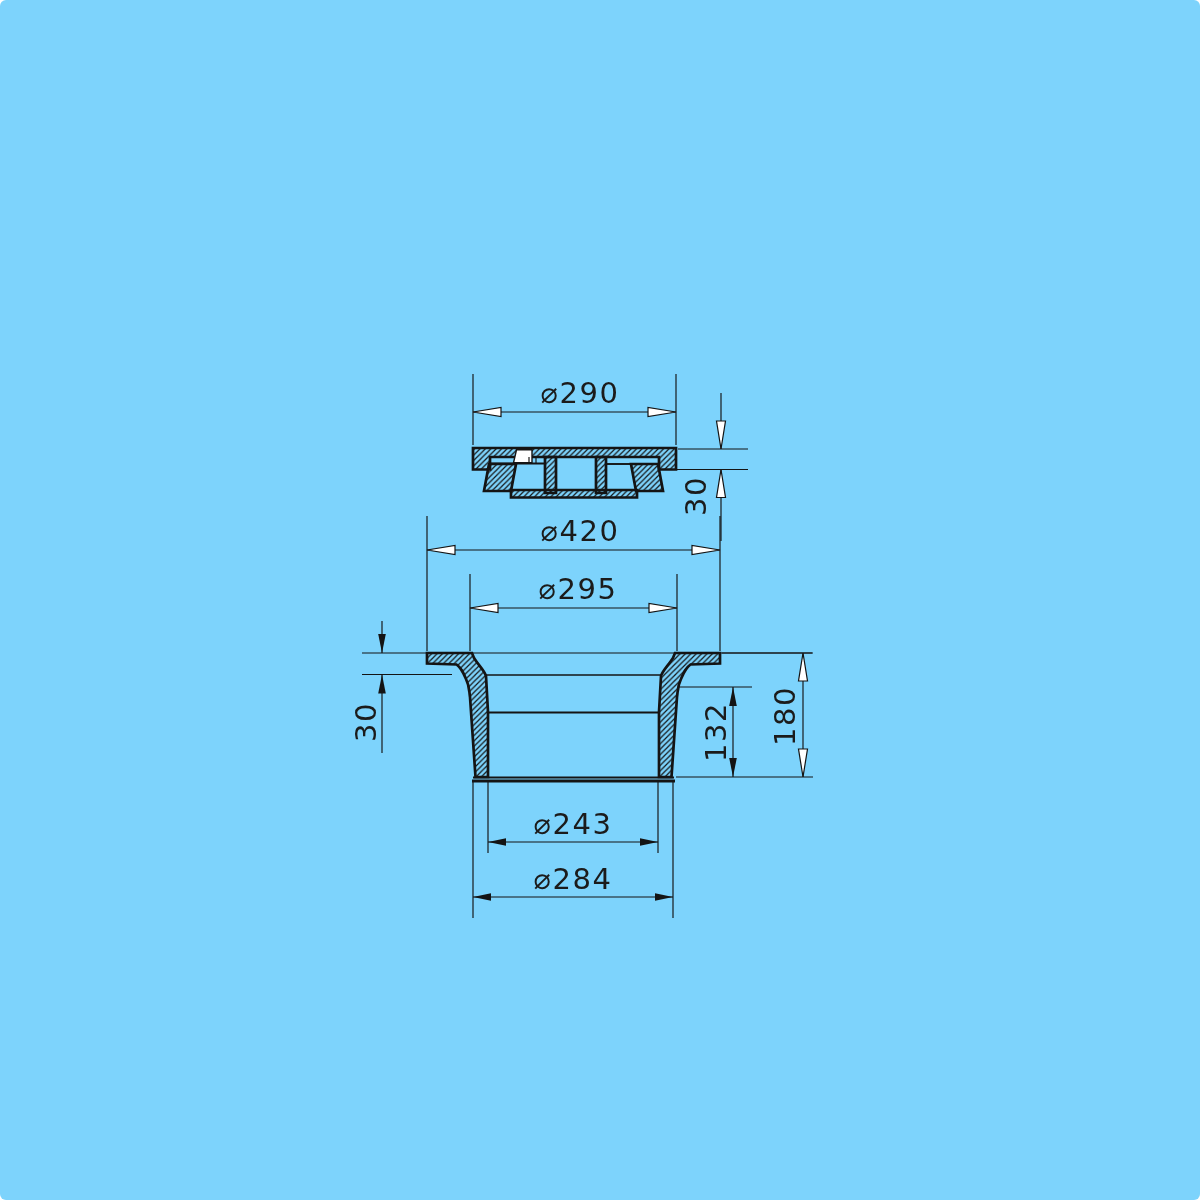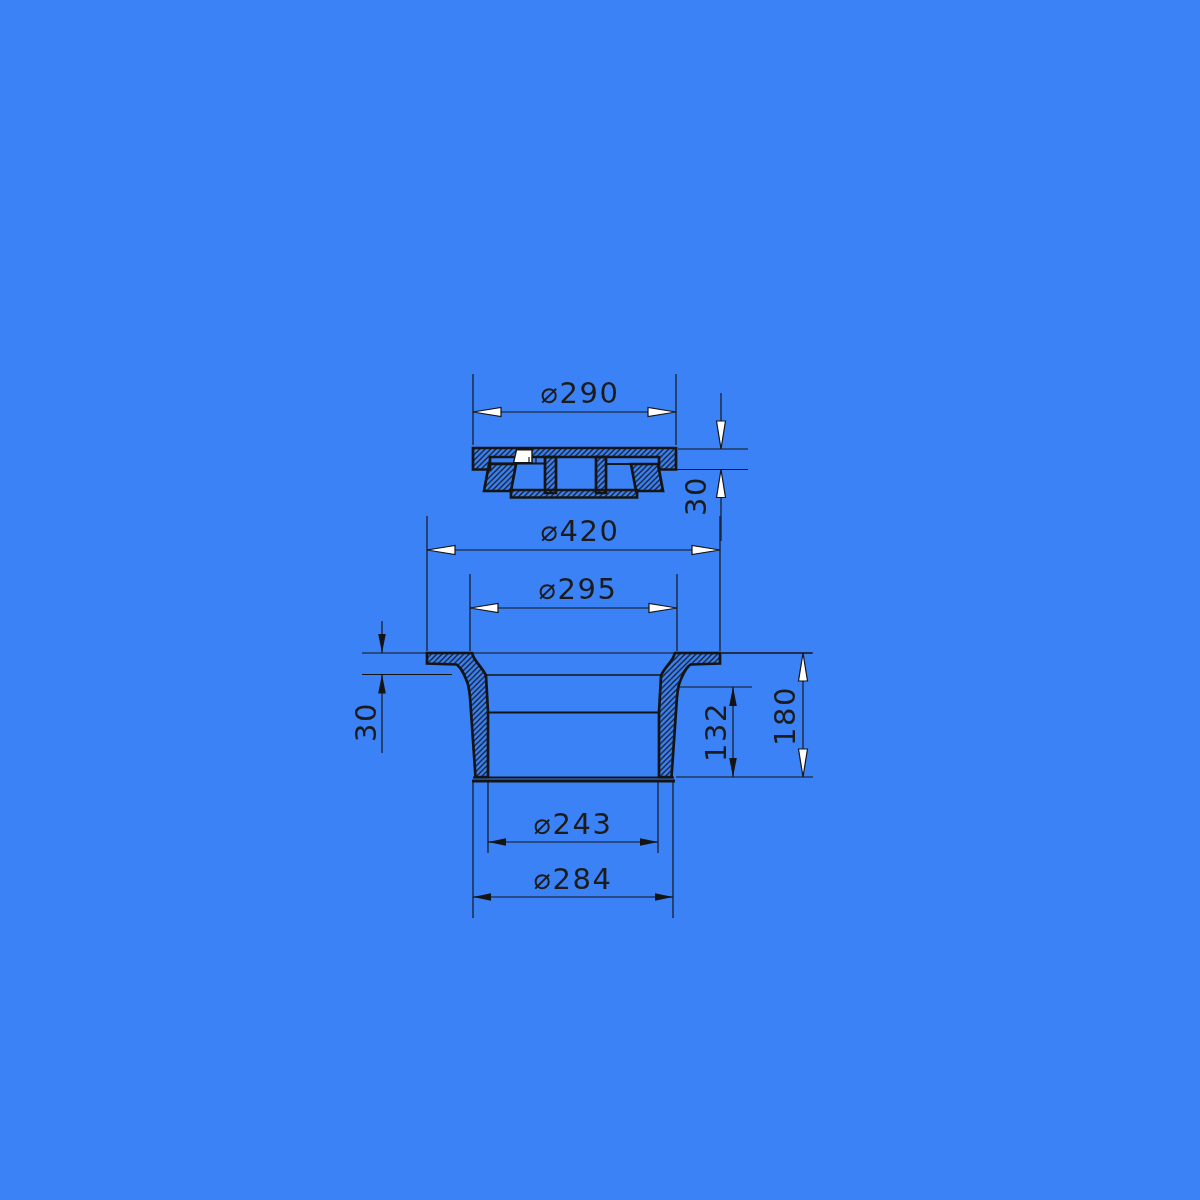--- a/index.html
+++ b/index.html
@@ -11,21 +11,21 @@
   .thick{stroke:#141414;stroke-width:3;fill:none;stroke-linecap:butt;}
   .hatched{fill:url(#hatch);stroke:#141414;stroke-width:2.7;stroke-linejoin:miter;}
   .whitecut{fill:#ffffff;stroke:#141414;stroke-width:1.4;stroke-linejoin:miter;}
   .openarrow{fill:#ffffff;stroke:#141414;stroke-width:1.2;stroke-linejoin:miter;}
   .filledarrow{fill:#141414;stroke:none;}
   .dimtext{font-family:"DejaVu Sans","Liberation Sans",sans-serif;font-size:29px;fill:#1b1b1b;letter-spacing:1.5px;}
 </style>
 </head>
 <body>
 
-<div class="canvas-wrap" style="background: #3b82f6;">
+<div class="canvas-wrap" style="background: #7dd3fc; border-radius: 6px;">
 <svg width="1200" height="1200" viewBox="0 0 1200 1200">
   <defs>
     <pattern id="hatch" patternUnits="userSpaceOnUse" width="5.4" height="5.4">
       <path d="M-1.35,6.75 L6.75,-1.35 M-4.05,4.05 L4.05,-4.05 M1.35,9.45 L9.45,1.35" stroke="#141414" stroke-width="1.25"></path>
     </pattern>
   </defs>
 
   <g>
 
     <path class="hatched" d="M473,448 H676 V469.5 H659 V457 H490 V469.5 H473 Z"></path>

